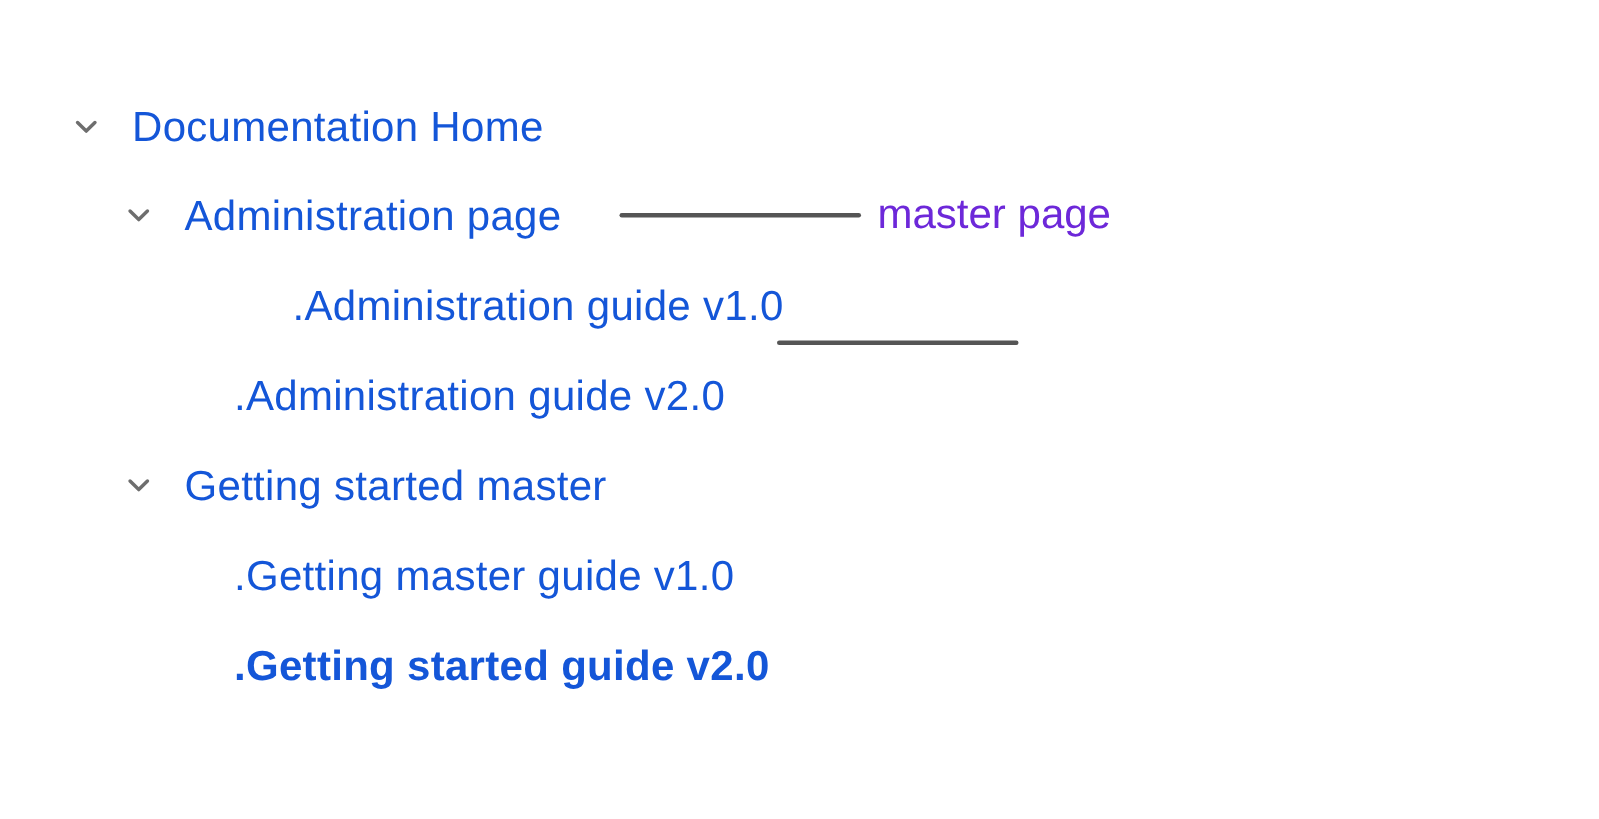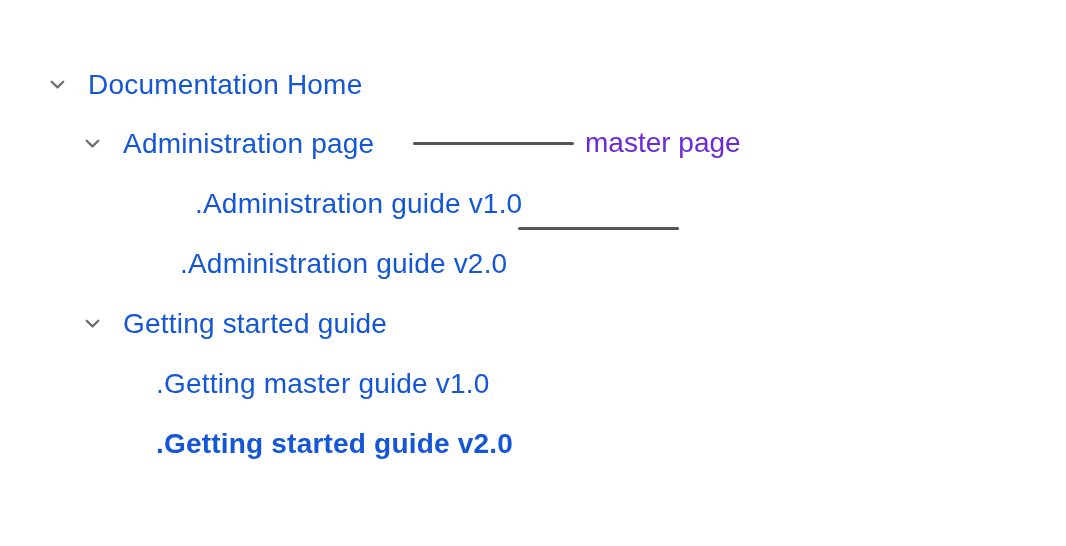--- a/index.html
+++ b/index.html
@@ -40,21 +40,21 @@
     letter-spacing: 0.2px;
     color: #1456d8;
     text-decoration: none;
     cursor: pointer;
     line-height: 36px;
   }
   
   .r0 { left: 50px;  top: 67px;  }
   .r1 { left: 85px;  top: 126px; }
   .r2 { left: 156px; top: 186px; margin-left: 39px; }
-  .r3 { left: 156px; top: 246px; margin-left: 24px; }
+  .r3 { left: 156px; top: 246px; }
   .r4 { left: 85px;  top: 306px; }
   .r5 { left: 156px; top: 366px; }
   .r6 { left: 156px; top: 426px; font-weight: bold; }
 
   .callout-line {
     position: absolute;
     height: 2.5px;
     background: #555555;
     border-radius: 2px;
   }
@@ -101,21 +101,21 @@
   <div class="tree-row r3">
     <a class="tree-link">.Administration guide v2.0</a>
   </div>
 
   <div class="tree-row r4">
     <span class="chev">
       <svg width="15" height="10" viewBox="0 0 15 10" aria-hidden="true">
         <path d="M1.7 1.7 L7.5 7.4 L13.3 1.7" fill="none" stroke="#6e6e6e" stroke-width="2.3" stroke-linecap="round" stroke-linejoin="round"></path>
       </svg>
     </span>
-    <a class="tree-link">Getting started guide</a>
+    <a class="tree-link">Getting started master</a>
   </div>
 
   <div class="tree-row r5">
     <a class="tree-link">.Getting master guide v1.0</a>
   </div>
 
   <div class="tree-row r6">
     <a class="tree-link">.Getting started guide v2.0</a>
   </div>
 

